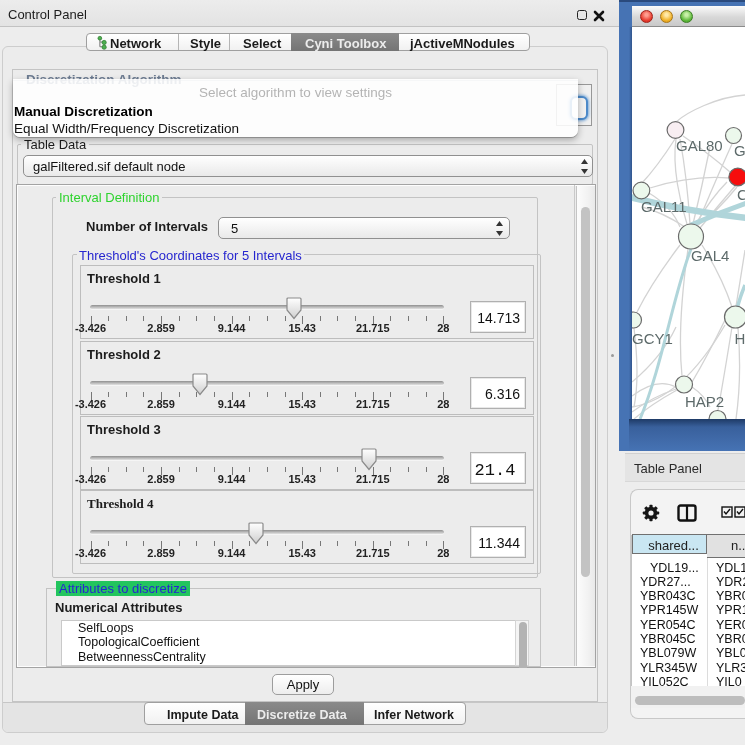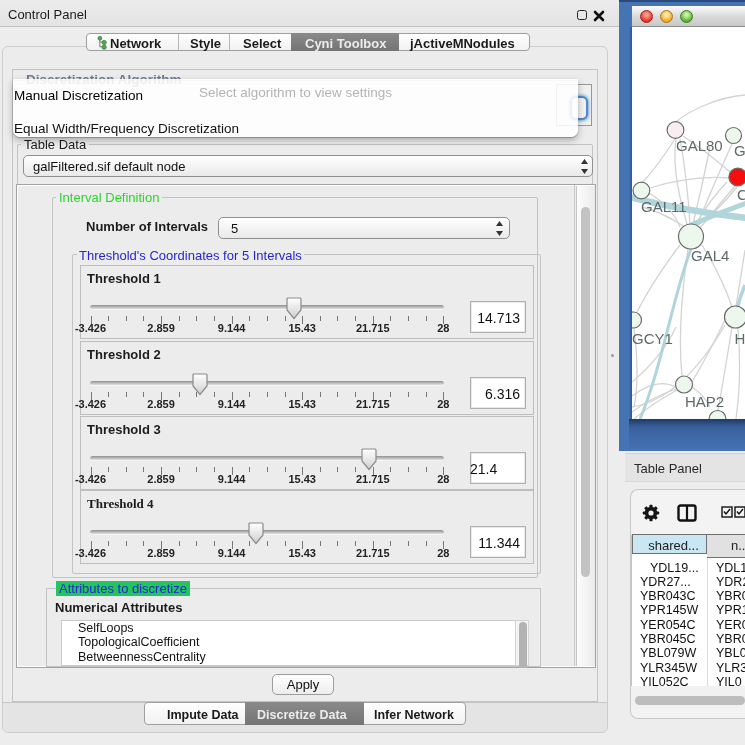--- a/index.html
+++ b/index.html
@@ -182,21 +182,21 @@
     <div class="abs" style="left:408.02px;top:467px;width:1px;height:5px;background:#777;"></div>
     <div class="abs" style="left:425.66px;top:467px;width:1px;height:5px;background:#777;"></div>
     <div class="abs" style="left:443.3px;top:467px;width:1px;height:8px;background:#777;"></div>
     <div class="abs" style="left:64.5px;top:473px;width:52px;text-align:center;font-size:11px;font-weight:bold;color:#222;">-3.426</div>
     <div class="abs" style="left:135.06px;top:473px;width:52px;text-align:center;font-size:11px;font-weight:bold;color:#222;">2.859</div>
     <div class="abs" style="left:205.62px;top:473px;width:52px;text-align:center;font-size:11px;font-weight:bold;color:#222;">9.144</div>
     <div class="abs" style="left:276.18px;top:473px;width:52px;text-align:center;font-size:11px;font-weight:bold;color:#222;">15.43</div>
     <div class="abs" style="left:346.74px;top:473px;width:52px;text-align:center;font-size:11px;font-weight:bold;color:#222;">21.715</div>
     <div class="abs" style="left:417.3px;top:473px;width:52px;text-align:center;font-size:11px;font-weight:bold;color:#222;">28</div>
     <div class="abs" style="left:470px;top:452px;width:56px;height:32px;background:#fff;border:1px solid #b0b0b0;box-shadow:inset 0 0 0 1px #e8e8e8;"></div>
-    <div class="abs" style="left:470px;top:461px;width:50px;text-align:left;font-size:14px;color:#111;">21.4</div>
+    <div class="abs" style="left:470px;top:461px;width:50px;text-align:center;font-size:17px;color:#111;font-family:Liberation Mono, monospace;">21.4</div>
     <div class="abs" style="left:80px;top:490px;width:454px;height:74px;border:1px solid #bdbdbd;"></div>
     <div class="abs" style="left:87px;top:496px;font-size:13px;font-weight:bold;color:#1c1c1c;font-family:Liberation Serif, serif;">Threshold 4</div>
     <div class="abs" style="left:90px;top:530px;width:354px;height:5px;border-radius:3px;background:linear-gradient(#8f8f8f,#e2e2e2);border-bottom:1px solid #f5f5f5;"></div>
     <svg class="abs" style="left:247px;top:522px;" width="18" height="23" viewBox="0 0 18 23">
       <path d="M2 2 Q2 1 3 1 L15 1 Q16 1 16 2 L16 13 L9 21.5 L2 13 Z" fill="url(#g4)" stroke="#8a8a8a" stroke-width="1.2"></path>
       <defs>
         <linearGradient id="g4" x1="0" y1="0" x2="0" y2="1">
           <stop offset="0" stop-color="#ffffff"></stop>
           <stop offset="1" stop-color="#cfcfcf"></stop>
         </linearGradient>
@@ -252,21 +252,21 @@
 <div class="abs" style="left:167px;top:708px;font-size:12.5px;font-weight:600;color:#1a1a1a;">Impute Data</div>
 <div class="abs" style="left:257px;top:708px;font-size:12.5px;font-weight:600;color:#ececec;">Discretize Data</div>
 <div class="abs" style="left:374px;top:708px;font-size:12.5px;font-weight:600;color:#1a1a1a;">Infer Network</div>
 
 <div class="abs" style="left:13px;top:80px;width:565px;height:1px;background:#b9c0cb;"></div>
 <div class="abs" style="left:26px;top:72px;font-size:13.5px;font-weight:bold;color:#6d7c92;">Discretization Algorithm</div>
 <div class="abs" style="left:556px;top:84px;width:36px;height:42px;border:1px solid #979797;background:#f0f0f0;"></div>
 <div class="abs" style="left:570px;top:96px;width:18px;height:24px;border:2.5px solid #4d8ac9;border-radius:6px;background:#f2f2f2;box-shadow:0 0 3px 1px rgba(90,150,210,0.8);"></div>
 <div class="abs" style="left:13px;top:79px;width:565px;height:58px;background:rgba(255,255,255,0.87);border-radius:0 0 7px 7px;box-shadow:0 1px 0 rgba(110,110,110,0.55), 0 3px 7px rgba(0,0,0,0.3);"></div>
 <div class="abs" style="left:13px;top:85px;width:565px;text-align:center;font-size:13.5px;color:#b4b4b4;">Select algorithm to view settings</div>
-<div class="abs" style="left:14px;top:88px;font-size:13.5px;font-weight:normal;color:#000;">Manual Discretization</div>
+<div class="abs" style="left:14px;top:104px;font-size:13.5px;font-weight:bold;color:#000;">Manual Discretization</div>
 <div class="abs" style="left:14px;top:121px;font-size:13.5px;color:#111;">Equal Width/Frequency Discretization</div>
 
 <div class="abs" style="left:619px;top:0;width:126px;height:451px;background:#4673b4;"></div>
 <div class="abs" style="left:619px;top:0;width:126px;height:2px;background:#2a4a7d;"></div>
 
 <div class="abs" style="left:632px;top:6px;width:113px;height:21px;background:linear-gradient(#fbfbfb,#d8d8d8 55%,#c9c9c9);border-bottom:1px solid #8b8b8b;"></div>
 <div class="abs" style="left:640px;top:10px;width:13px;height:13px;border-radius:50%;background:radial-gradient(circle at 50% 35%,#ff9d90 15%,#e6392b 65%,#c5281c);border:0.5px solid #9f221a;"></div>
 <div class="abs" style="left:660px;top:10px;width:13px;height:13px;border-radius:50%;background:radial-gradient(circle at 50% 35%,#ffe9a8 15%,#efaf24 65%,#cf901c);border:0.5px solid #a87617;"></div>
 <div class="abs" style="left:680px;top:10px;width:13px;height:13px;border-radius:50%;background:radial-gradient(circle at 50% 35%,#c8f0a8 15%,#5cb738 65%,#459c2c);border:0.5px solid #3a7d24;"></div>
 

